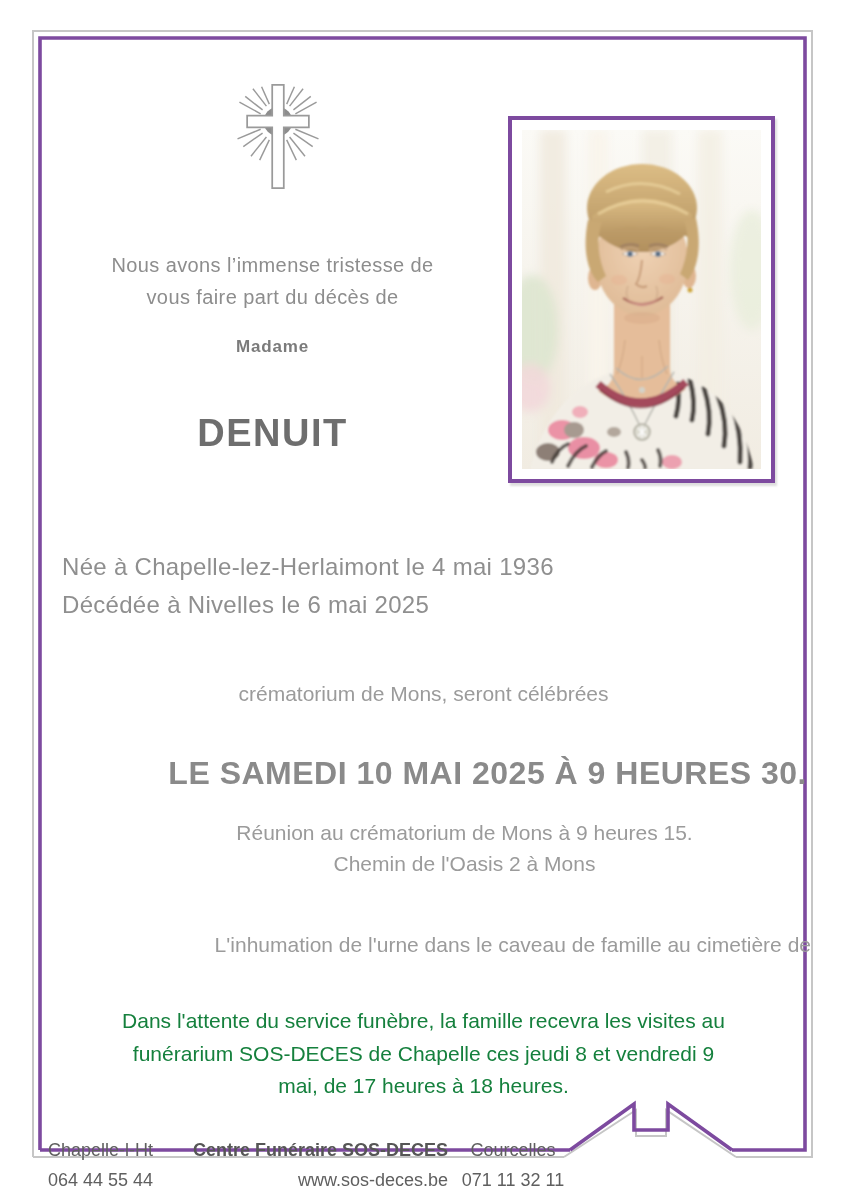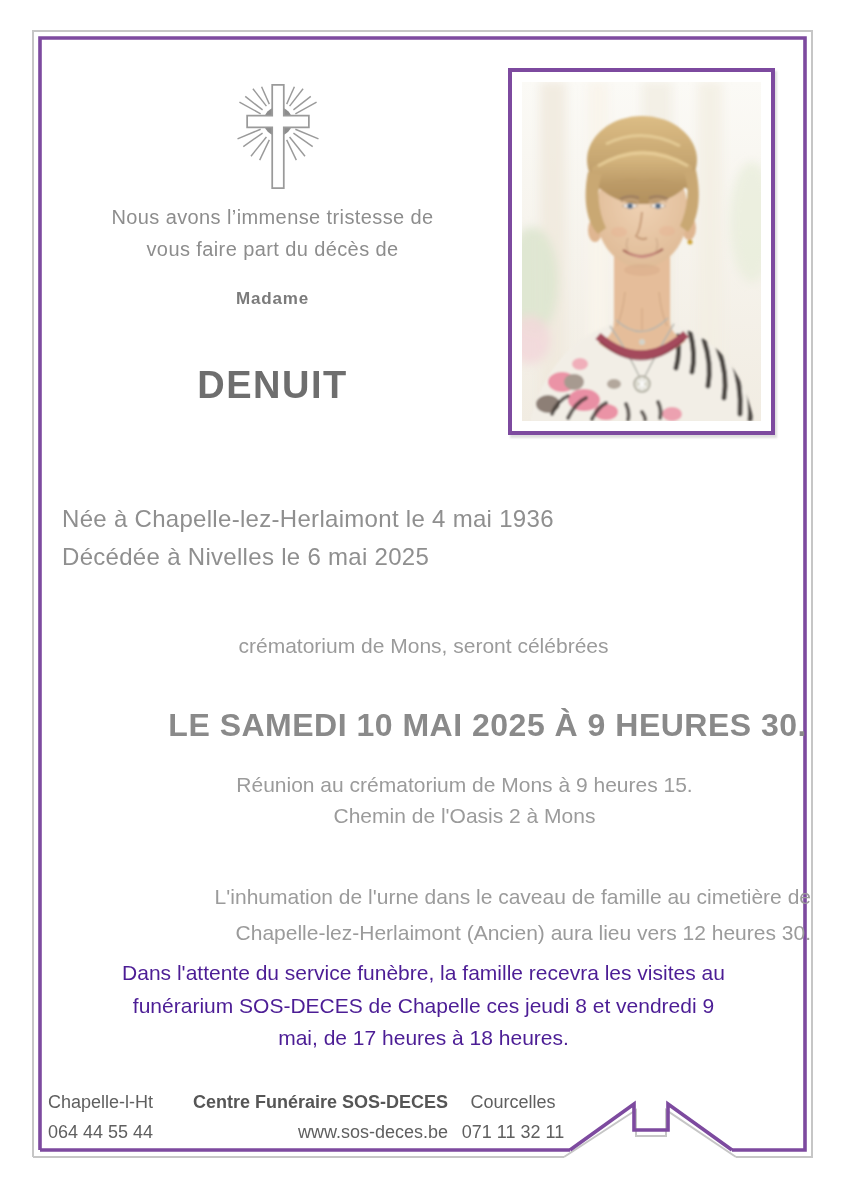--- a/index.html
+++ b/index.html
@@ -1,20 +1,20 @@
 <!DOCTYPE html>
 <html><head>
 <meta charset="utf-8">
 <style>
   html,body{margin:0;padding:0;background:#ffffff;}
   .page{
     position:relative;width:847px;height:1200px;background:#ffffff;overflow:hidden;
     font-family:"Liberation Sans", sans-serif;
   }
-  .abs{position:absolute;}
+  .abs{position:absolute;margin-top:48px;}
   
   .frame-svg{position:absolute;left:0;top:0;width:847px;height:1200px;pointer-events:none;}
   
   .cross-svg{position:absolute;left:224px;top:76px;width:108px;height:118px;}
   
   .intro{left:40px;top:201px;width:465px;text-align:center;font-size:20px;line-height:32px;
          color:#8d8d8d;letter-spacing:.4px;}
   .madame{left:40px;top:289px;width:465px;text-align:center;font-size:17px;font-weight:bold;
           color:#7b7b7b;letter-spacing:.8px;}
   .firstname{left:40px;top:320px;width:465px;text-align:center;font-size:27px;font-weight:bold;
@@ -32,21 +32,21 @@
   
   .ceremony{left:60px;top:629px;width:727px;text-align:center;font-size:21px;line-height:33px;
          color:#9b9b9b;}
   .dateline{left:40px;top:707px;width:767px;text-align:right;font-size:32px;font-weight:bold;
          color:#8a8a8a;letter-spacing:.5px;}
   .meeting{left:40px;top:769px;width:767px;text-align:center;font-size:21px;line-height:31px;
          color:#9b9b9b;padding-left:41px;}
   .burial{left:64px;top:879px;width:747px;text-align:right;font-size:21px;line-height:36px;
          color:#9b9b9b;}
   .visitation{left:50px;top:957px;width:747px;text-align:center;font-size:21px;line-height:32.5px;
-         color:#4c1d95;}
+         color:#15803d;}
   
   .footer-row{left:48px;width:530px;display:flex;font-size:18px;color:#5f5f5f;}
   .fr1{top:1092px;}
   .fr2{top:1122px;}
   .f-col1{width:135px;text-align:left;}
   .f-col2{width:265px;text-align:right;}
   .f-col3{width:130px;text-align:center;}
   .f-bold{font-weight:bold;color:#565656;}
 </style>
 </head>
@@ -229,21 +229,20 @@
     <div>crématorium de Mons, seront célébrées</div>
   </div>
   <div class="abs dateline">LE SAMEDI 10 MAI 2025 À 9 HEURES 30.</div>
   <div class="abs meeting">
     <div>Réunion au crématorium de Mons à 9 heures 15.</div>
     <div>Chemin de l'Oasis 2 à Mons</div>
   </div>
 
   <div class="abs burial">
     <div>L'inhumation de l'urne dans le caveau de famille au cimetière de</div>
-    <div>Chapelle-lez-Herlaimont (Ancien) aura lieu vers 12 heures 30.</div>
   </div>
 
   <div class="abs visitation">
     <div>Dans l'attente du service funèbre, la famille recevra les visites au</div>
     <div>funérarium SOS-DECES de Chapelle ces jeudi 8 et vendredi 9</div>
     <div>mai, de 17 heures à 18 heures.</div>
   </div>
 
   <div class="abs footer-row fr1">
     <div class="f-col1">Chapelle-l-Ht</div>

